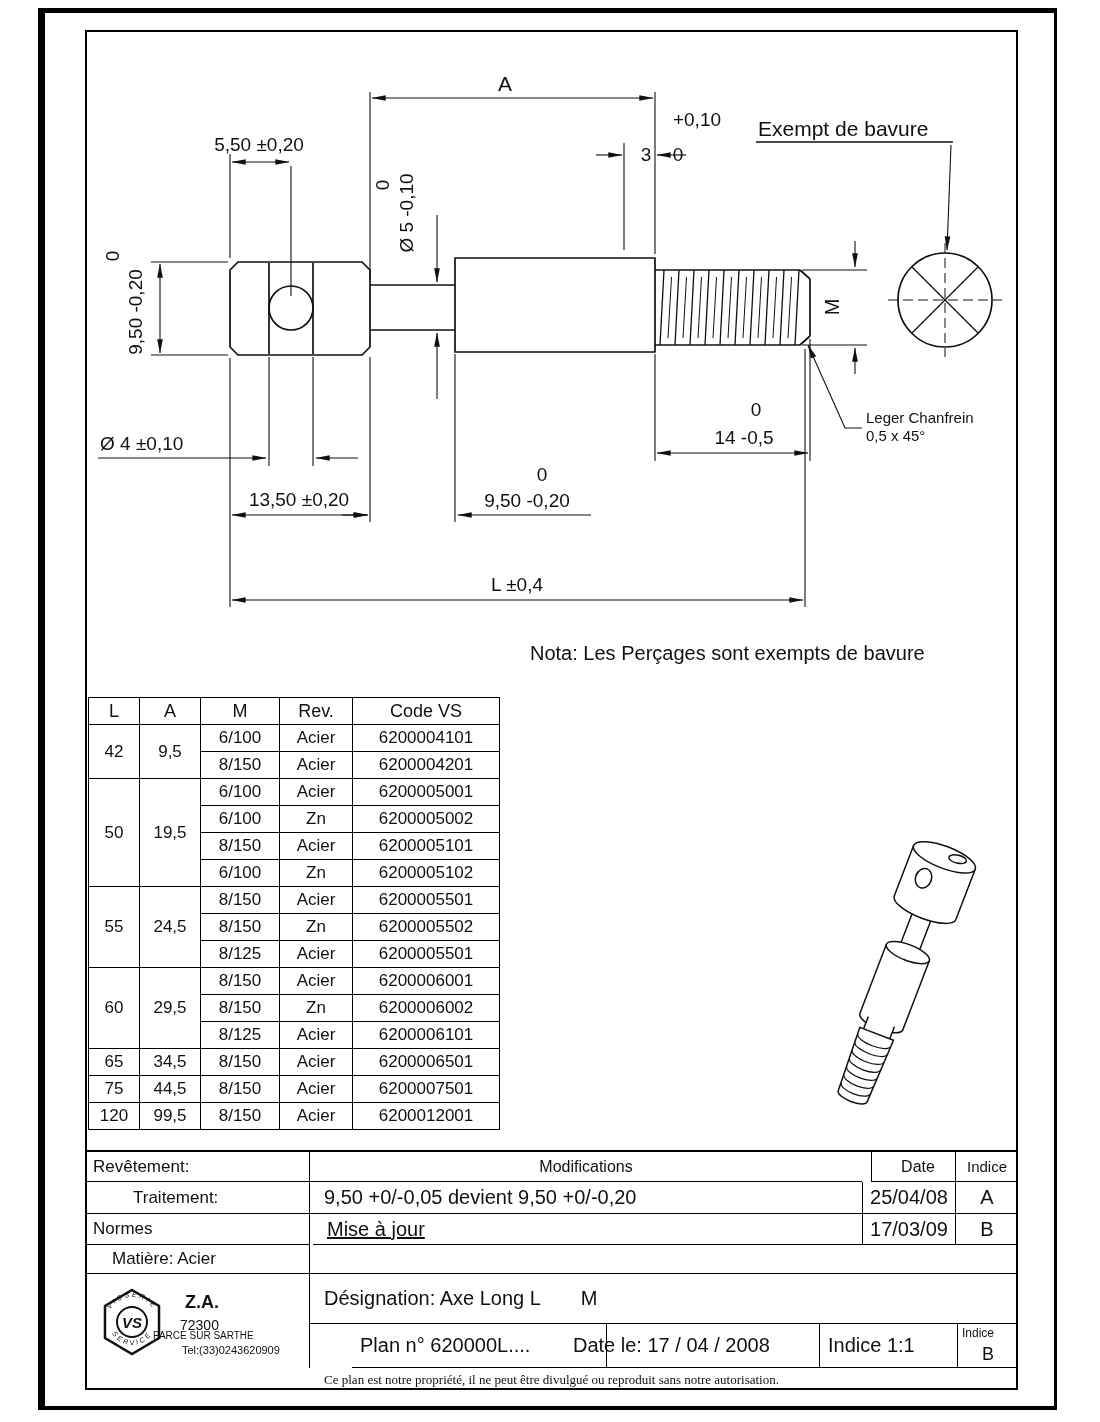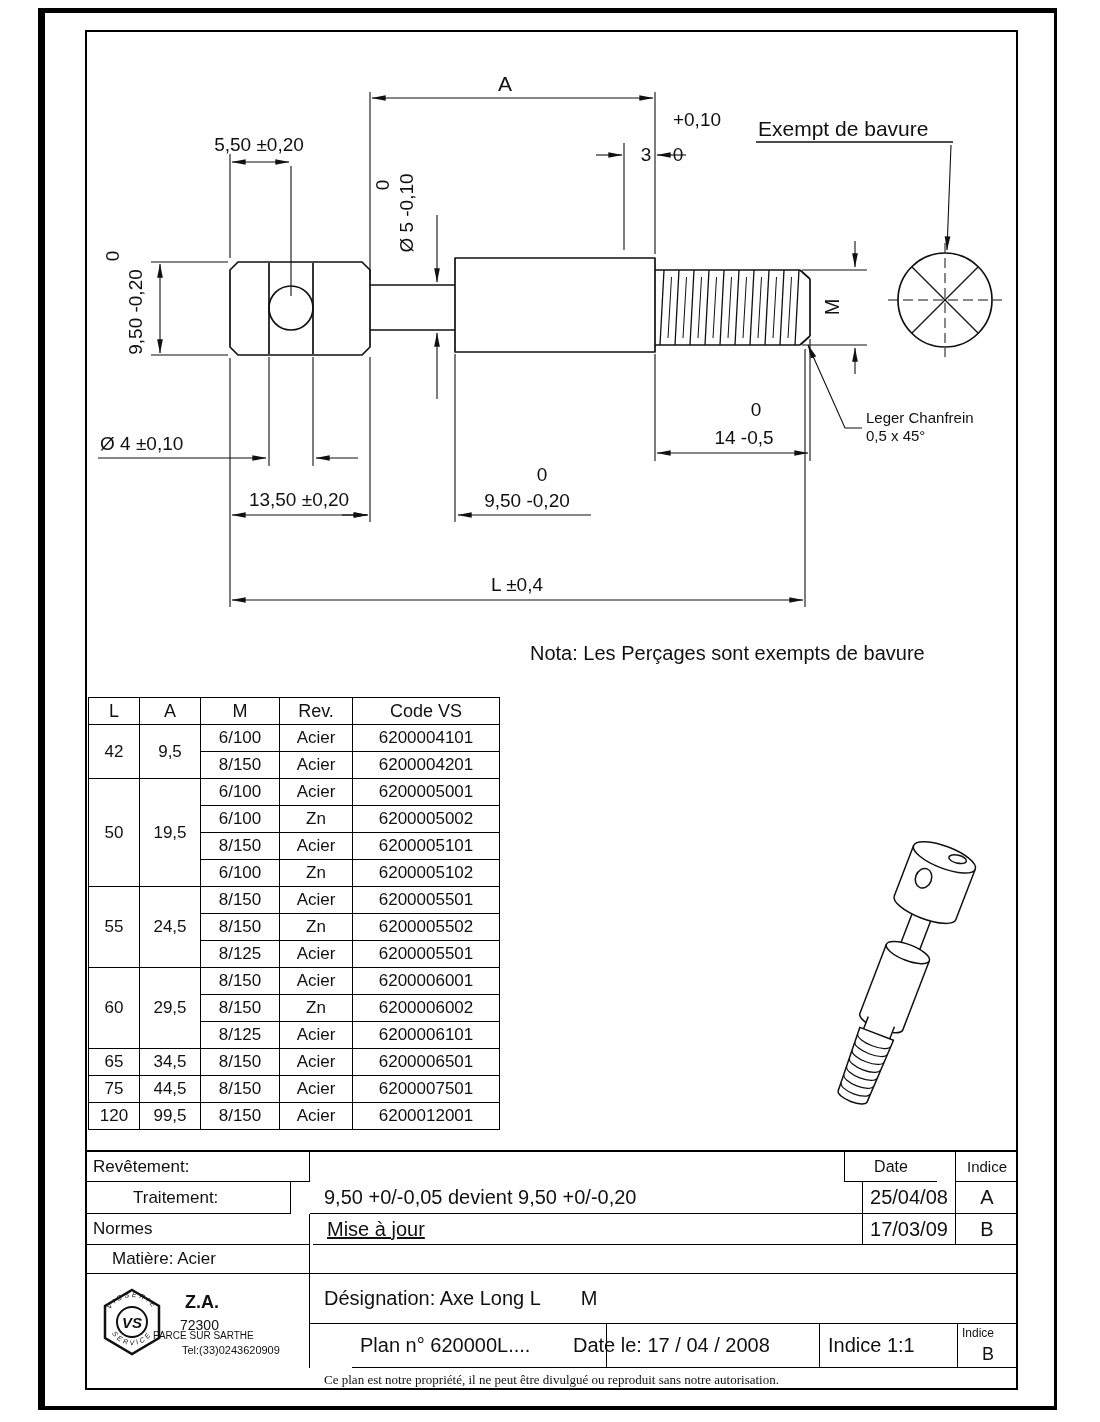--- a/index.html
+++ b/index.html
@@ -279,25 +279,26 @@
           <path d="M -16.1 240.4 A 16.10 5.8 0 0 0 16.10 240.4"></path>
           <path d="M -15.75 249 A 15.75 5.8 0 0 0 15.75 249"></path>
           <path d="M -15.4 257.6 A 15.40 5.8 0 0 0 15.40 257.6"></path>
         </g>
     </g>
   </svg>
 
   <div class="tblock">
 
     <div class="tb bb br pad" style="left:0;top:0;width:225px;height:30px;">Revêtement:</div>
-    <div class="tb bb br pad" style="left:0;top:30px;width:206px;height:32px;padding-left:48px;">Traitement:</div>
+    <div class="tb bb br pad" style="left:0;top:30px;width:225px;height:32px;padding-left:48px;">Traitement:</div>
     <div class="tb bb br pad" style="left:0;top:62px;width:225px;height:31px;">Normes</div>
     <div class="tb bb br pad" style="left:0;top:93px;width:225px;height:29px;padding-left:27px;">Matière: Acier</div>
 
-    <div class="tb bb bl ctr" style="left:759px;top:0;width:93px;height:30px;font-size:16px;">Date</div>
+    <div class="tb bb ctr" style="left:225px;top:0;width:552px;height:30px;font-size:16px;">Modifications</div>
+    <div class="tb bb bl ctr" style="left:786px;top:0;width:93px;height:30px;font-size:16px;">Date</div>
     <div class="tb bb bl ctr" style="left:870px;top:0;width:63px;height:30px;font-size:15px;">Indice</div>
 
     <div class="tb bb mods-text" style="left:225px;top:30px;width:552px;height:32px;">9,50 +0/-0,05 devient 9,50 +0/-0,20</div>
     <div class="tb bb bl ctr big" style="left:777px;top:30px;width:93px;height:32px;">25/04/08</div>
     <div class="tb bb bl ctr big" style="left:870px;top:30px;width:63px;height:32px;">A</div>
 
     <div class="tb bb mods-text" style="left:228px;top:62px;width:552px;height:31px;text-decoration:underline;">Mise à jour</div>
     <div class="tb bb bl ctr big" style="left:777px;top:62px;width:93px;height:31px;">17/03/09</div>
     <div class="tb bb bl ctr big" style="left:870px;top:62px;width:63px;height:31px;">B</div>
 

